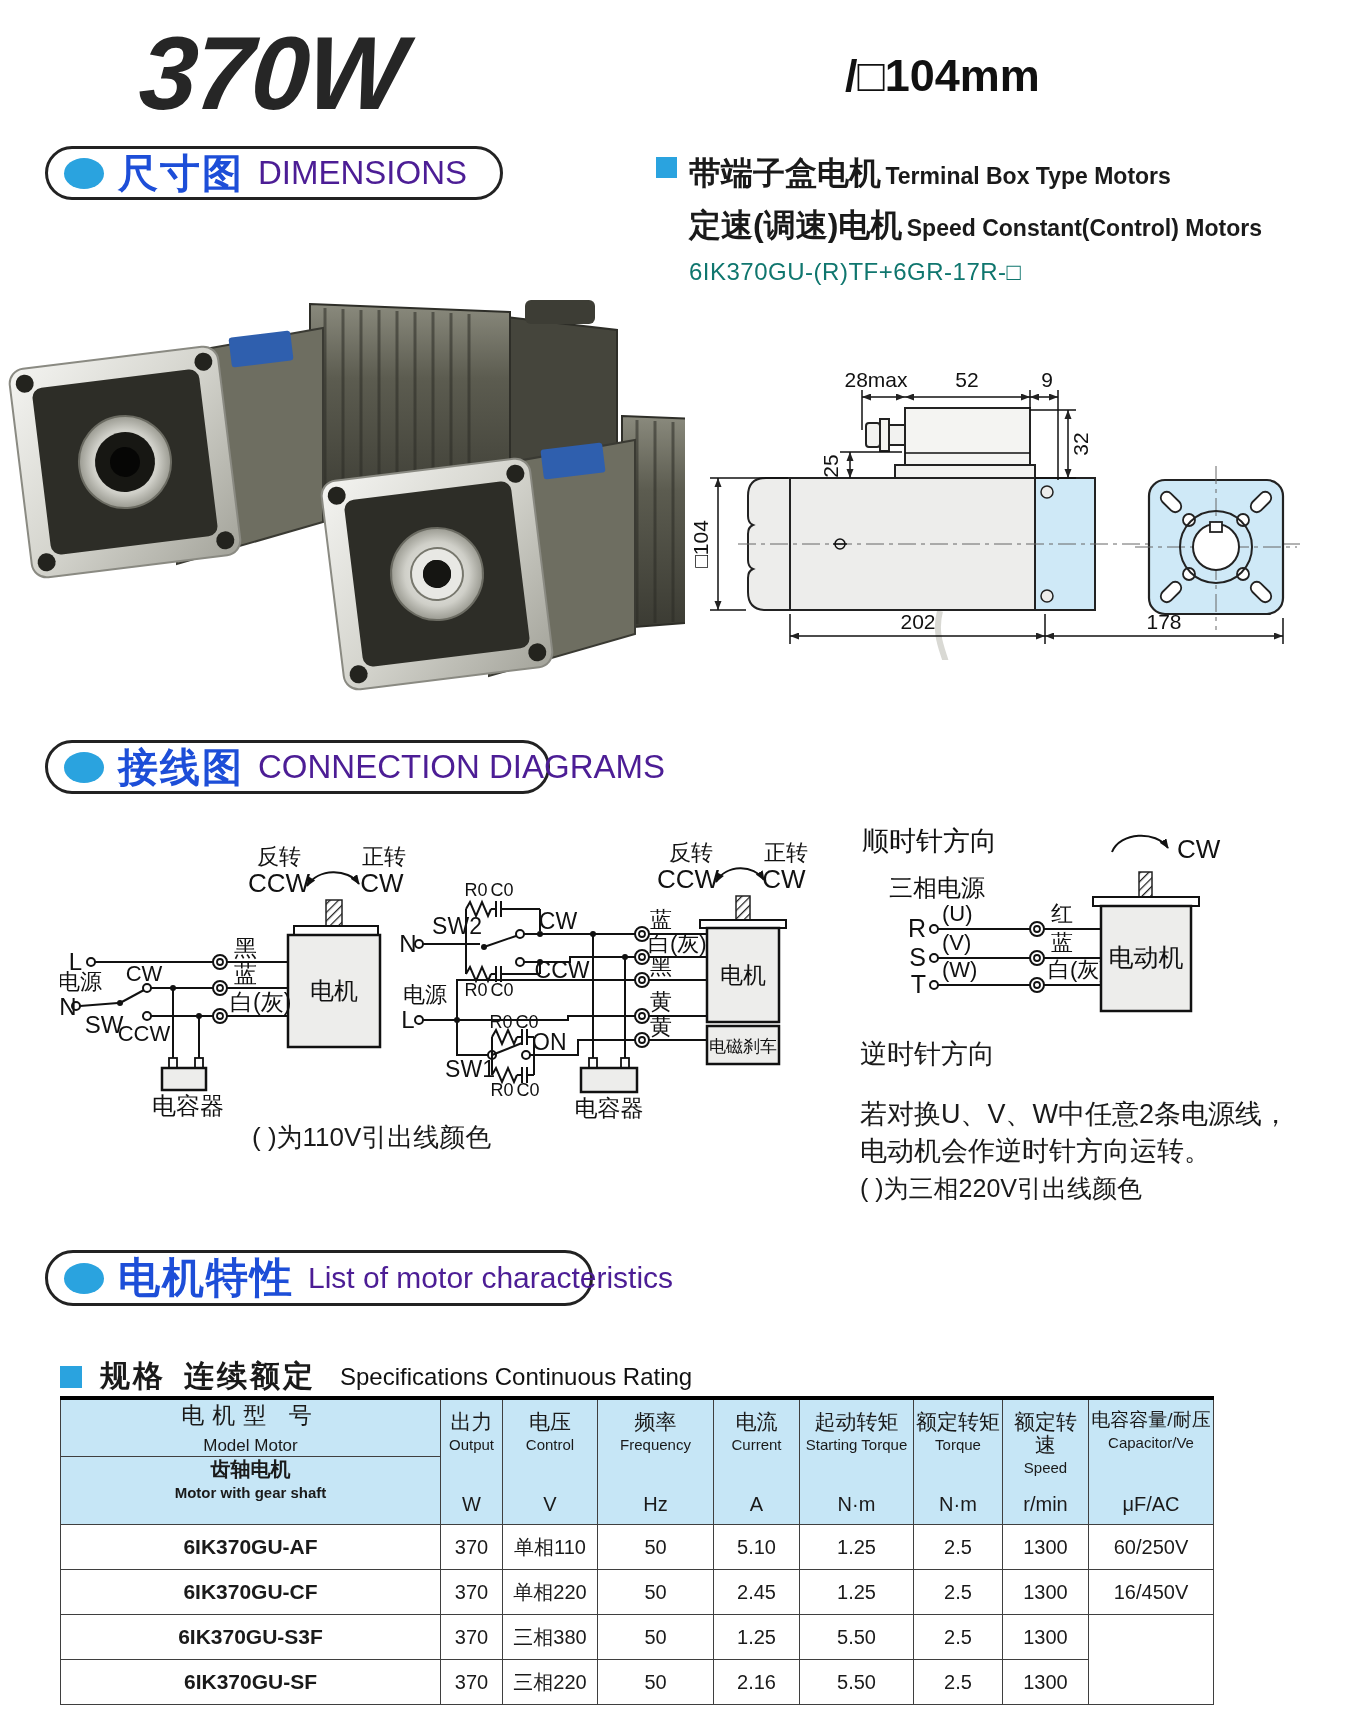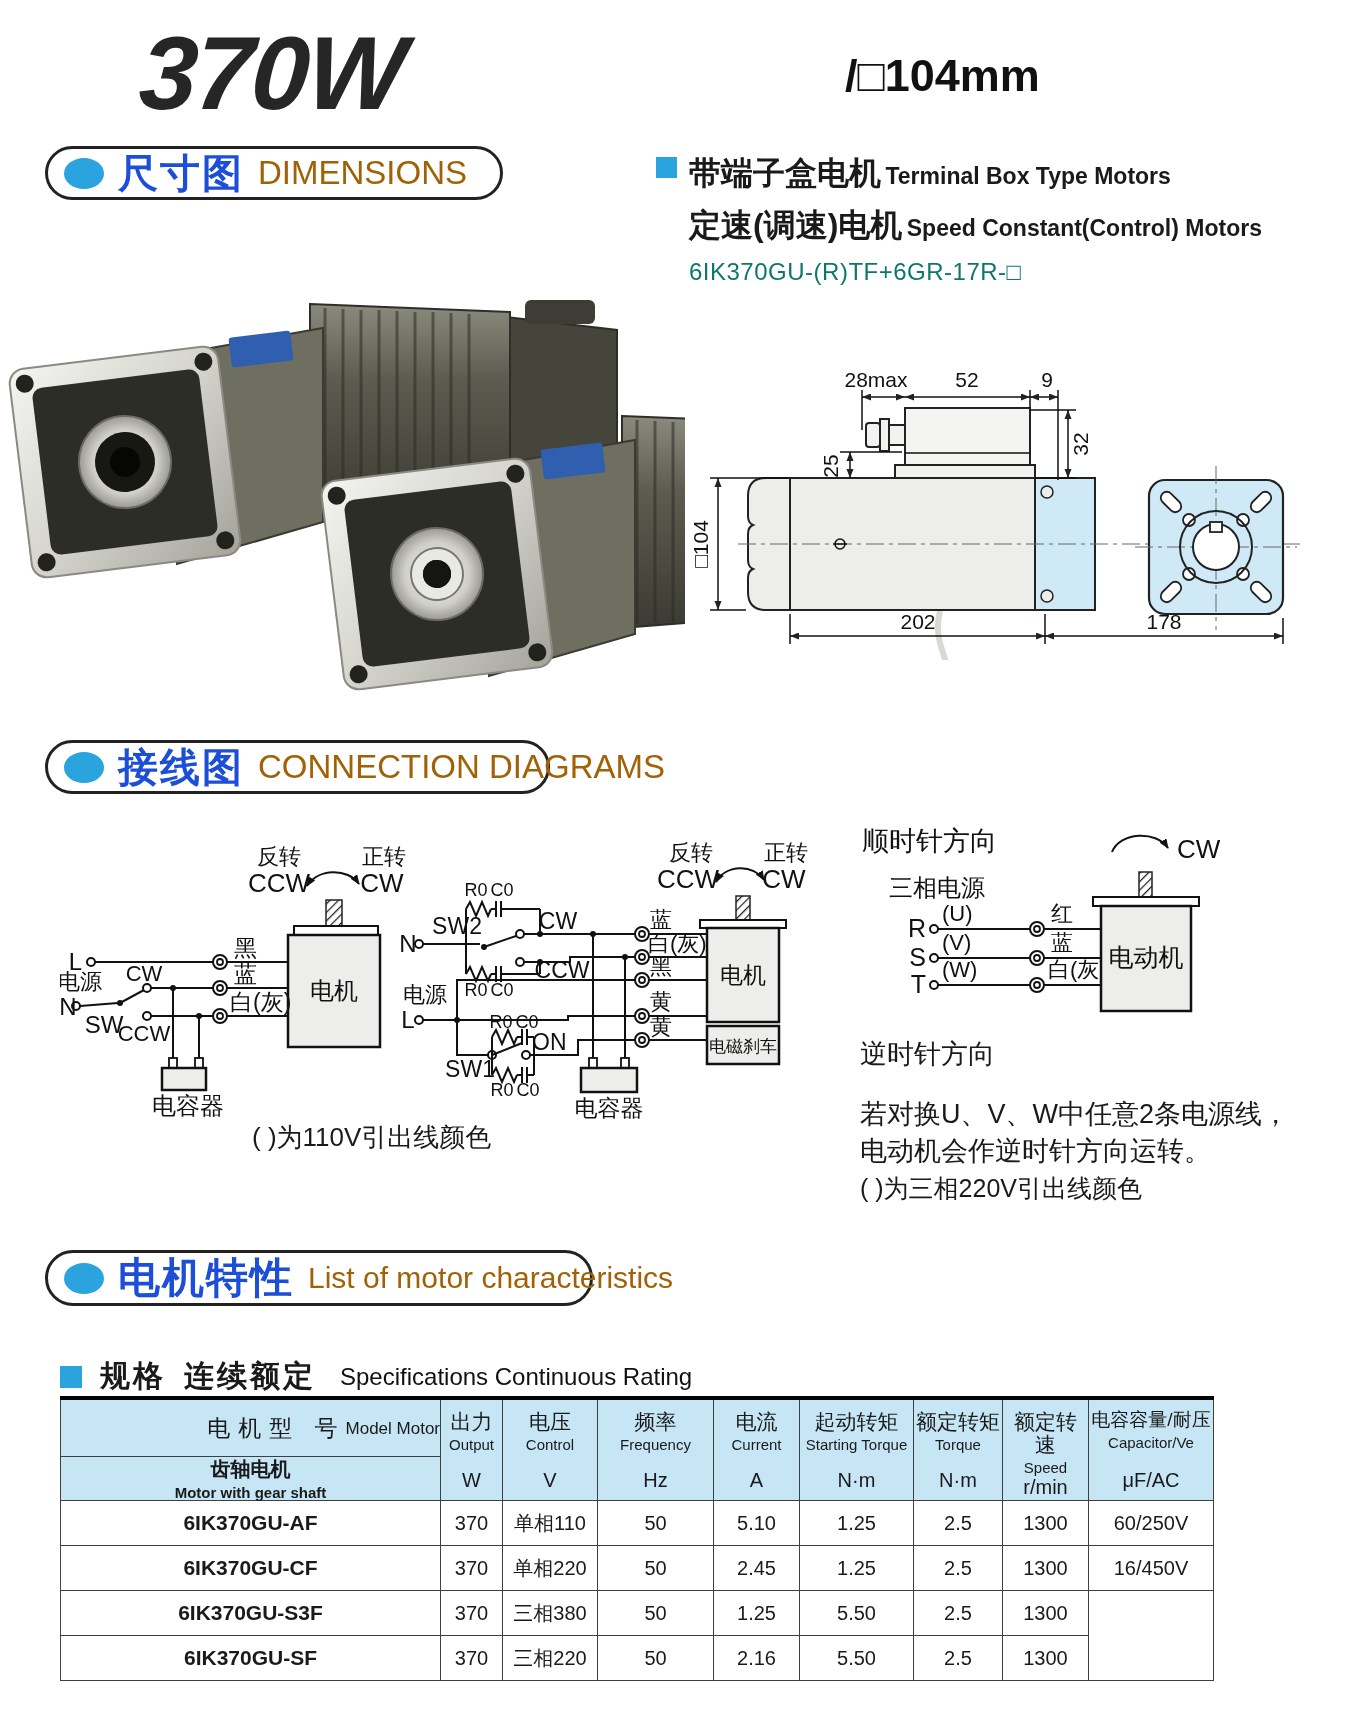--- a/index.html
+++ b/index.html
@@ -6,46 +6,46 @@
   body { width:1350px; height:1720px; position:relative; font-family:"Liberation Sans","DejaVu Sans",sans-serif; color:#1a1a1a; }
   .page { position:absolute; inset:0; width:1350px; height:1720px; background:#fff; overflow:hidden; }
   .abs { position:absolute; }
 
   .title { position:absolute; left:140px; top:14px; font-size:104px; font-weight:bold; font-style:italic; letter-spacing:-2px; color:#262626; transform:skewX(-4deg); }
   .frame-label { position:absolute; left:845px; top:50px; font-size:45px; font-weight:bold; color:#111; }
 
   .pill { position:absolute; height:54px; border:3px solid #222; border-radius:29px; background:#fff; display:flex; align-items:center; padding-left:16px; box-sizing:border-box; gap:14px; }
   .pill .dot { width:40px; height:31px; border-radius:50%; background:#2aa3df; flex:0 0 auto; }
   .pill .pcn { font-size:40px; font-weight:bold; color:#1d4ed8; letter-spacing:2px; white-space:nowrap; }
-  .pill .pen { font-size:33px; color:#a16207; white-space:nowrap; letter-spacing:0px; }
+  .pill .pen { font-size:33px; color:#4c1d95; white-space:nowrap; letter-spacing:0px; }
 
   .info { position:absolute; left:656px; top:152px; width:640px; }
   .info .row1 { display:flex; align-items:flex-start; gap:12px; }
   .info .sq { width:21px; height:21px; background:#2aa3df; margin-top:5px; flex:0 0 auto; }
   .info .cn { font-size:32px; font-weight:bold; }
   .info .en { font-size:23px; font-weight:bold; }
   .info .line { margin-left:33px; margin-top:8px; }
   .info .model { margin-left:33px; margin-top:10px; font-size:24px; font-weight:normal; color:#0f766e; letter-spacing:0.5px; }
 
   .notetext { position:absolute; font-size:27px; color:#1a1a1a; white-space:nowrap; }
 
   .specrow { position:absolute; left:60px; top:1356px; display:flex; align-items:center; gap:18px; }
   .specrow .sq { width:22px; height:22px; background:#2aa3df; }
   .specrow .c1 { font-size:30px; font-weight:bold; letter-spacing:3px; }
   .specrow .c2 { font-size:30px; font-weight:bold; letter-spacing:3px; }
   .specrow .en { font-size:24px; color:#111; margin-left:6px; }
 
   table.spec { position:absolute; left:60px; top:1396px; width:1153px; border-collapse:collapse; table-layout:fixed; border-top:4px solid #000; }
   table.spec th, table.spec td { border:1.5px solid #3f3f3f; padding:0; }
   table.spec thead th { background:#c6e6f6; font-weight:normal; vertical-align:top; }
-  .hwrap { display:flex; flex-direction:column; align-items:center; height:100px; padding:10px 2px 8px 2px; box-sizing:border-box; }
+  .hwrap { display:flex; flex-direction:column; align-items:center; height:124px; padding:10px 2px 8px 2px; box-sizing:border-box; }
   .hcn { font-size:21px; line-height:1.1; }
   .hen { font-size:15px; margin-top:3px; }
   .hunit { font-size:20px; margin-top:auto; }
-  .mh-top { height:56px; border-bottom:1.5px solid #3f3f3f; display:flex; flex-direction:row; justify-content:flex-end; align-items:center;padding-left:13px; }
+  .mh-top { height:56px; border-bottom:1.5px solid #3f3f3f; display:flex; flex-direction:column; justify-content:space-between; align-items:center; }
   .mh-top .cn { font-size:23px; letter-spacing:8px; }
   .mh-top .en { font-size:17px; margin-top:2px; }
   .mh-bot { height:42px; display:flex; flex-direction:column; justify-content:center; align-items:center; }
   .mh-bot .cn { font-size:20px; font-weight:bold; }
   .mh-bot .en { font-size:15px; margin-top:1px;font-weight:bold; }
   table.spec tbody td { text-align:center; font-size:20px; height:44px; background:#fff; }
   table.spec tbody td.model { font-weight:bold; font-size:21px; }
 
   svg text { font-family:"Liberation Sans","DejaVu Sans",sans-serif; fill:#111; }
   .wire { stroke:#111; stroke-width:2; fill:none; }

